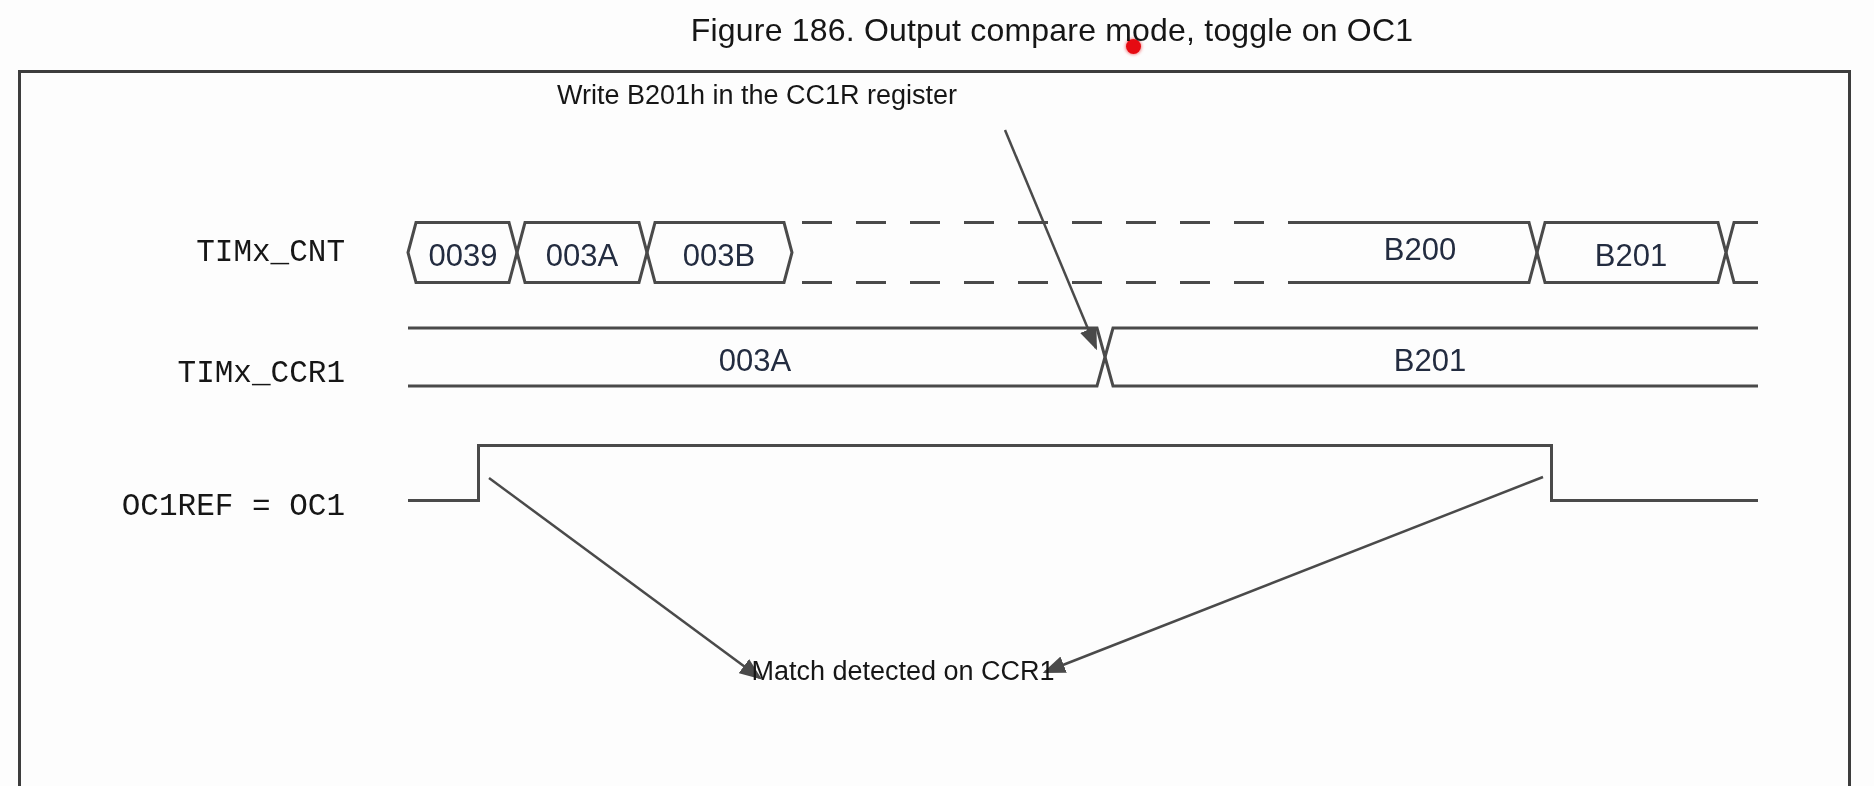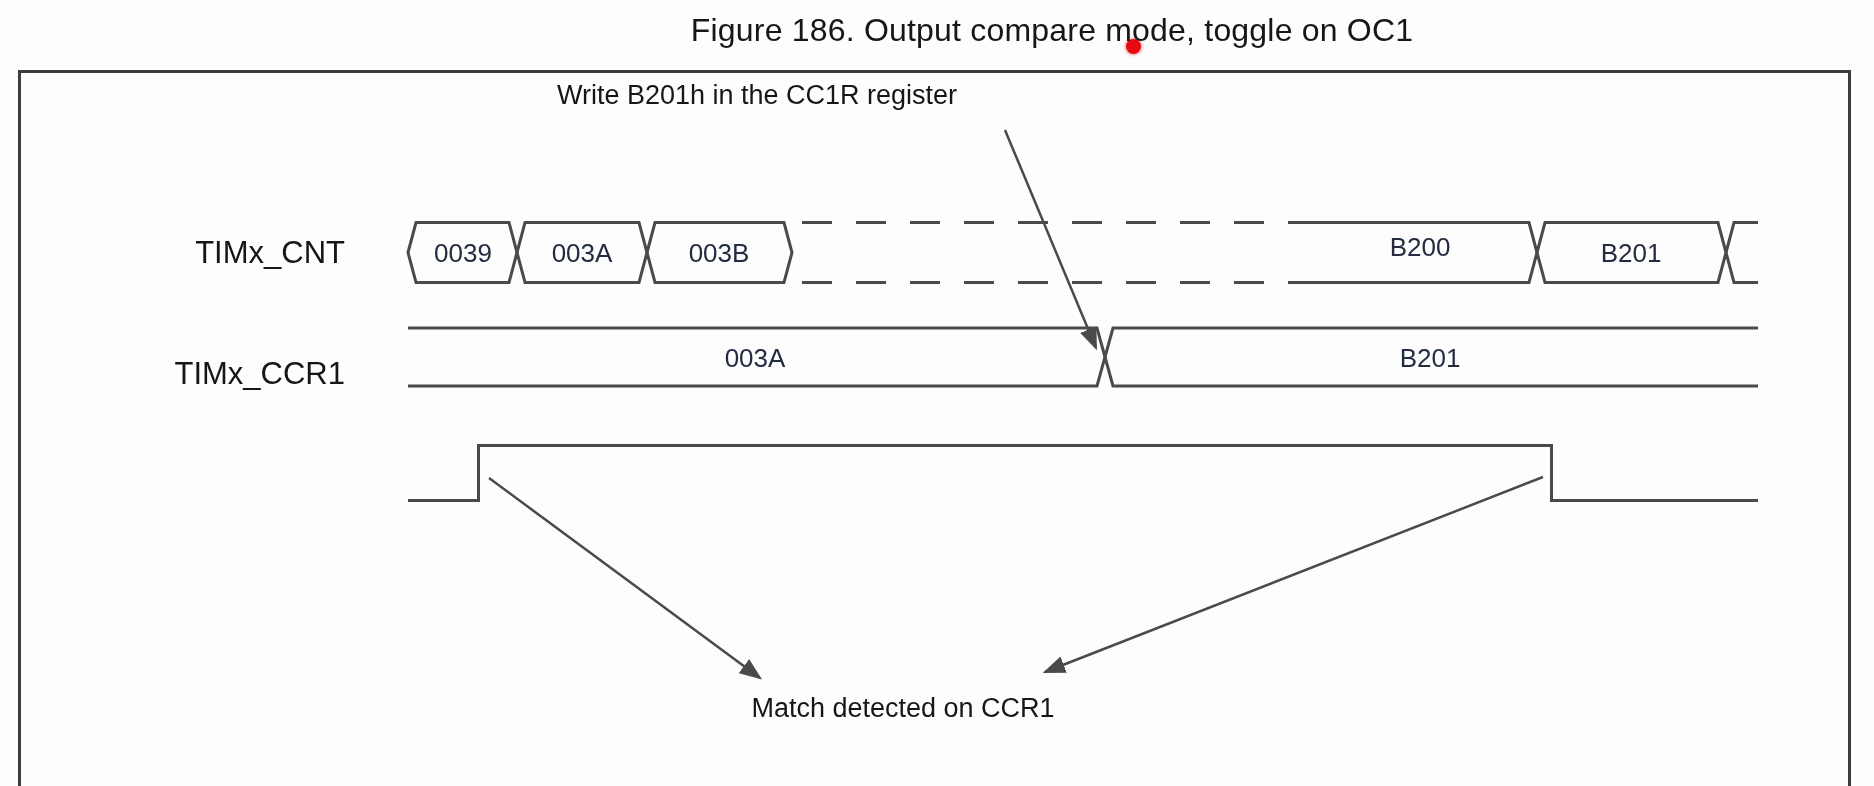--- a/index.html
+++ b/index.html
@@ -30,29 +30,29 @@
     box-sizing: border-box;
   }
   .wave-svg { position: absolute; left: 0; top: 0; z-index: 1; }
   .wave { fill: none; stroke: var(--line, #4a4a4a); stroke-width: 3; stroke-linejoin: miter; }
   .wave.dashed { stroke-dasharray: 30 24; }
   .ann-line { fill: none; stroke: var(--line, #4a4a4a); stroke-width: 2.5; }
   .arrow-head { fill: var(--line, #4a4a4a); }
   .txt { position: absolute; z-index: 2; white-space: nowrap; }
   .sig-label {
     left: 95px; width: 250px; text-align: right;
-    font-size: 31px; color: var(--text, #161616);
+    font-size: 31px; color: var(--text, #161616); font-family: Liberation Mono, monospace;
   }
   .val {
     transform: translateX(-50%);
-    font-size: 26px; color: var(--value-text, #232c40);
+    font-size: 31px; color: var(--value-text, #232c40);
   }
   .annotation { font-size: 27px; color: var(--text, #161616); }
   .write-ann { left: 757px; top: 80px; transform: translateX(-50%); }
-  .match-ann { left: 903px; top: 690px; transform: translateX(-50%); text-align: left; line-height: 37px; }
+  .match-ann { left: 903px; top: 653px; transform: translateX(-50%); text-align: left; line-height: 37px; }
 </style>
 </head>
 <body>
 
 <div class="page">
 
   <div class="title txt">Figure 186. Output compare mode, toggle on OC1</div>
   <span class="cursor-dot"></span>
 
   <div class="frame"></div>
@@ -85,20 +85,21 @@
       <line class="ann-line" marker-end="url(#arrow)" x1="1005" y1="130" x2="1096" y2="348"></line>
       <line class="ann-line" marker-end="url(#arrow)" x1="489" y1="478" x2="760" y2="678"></line>
       <line class="ann-line" marker-end="url(#arrow)" x1="1543" y1="477" x2="1045" y2="672"></line>
     </g>
   </svg>
 
   <div class="txt annotation write-ann">Write B201h in the CC1R register</div>
 
   <div class="txt sig-label" style="top:235px">TIMx_CNT</div>
   <div class="txt sig-label" style="top:356px">TIMx_CCR1</div>
+  <div class="txt sig-label" style="top:489px">OC1REF = OC1</div>
 
   <div class="txt val" style="left:463px;top:238px">0039</div>
   <div class="txt val" style="left:582px;top:238px">003A</div>
   <div class="txt val" style="left:719px;top:238px">003B</div>
   <div class="txt val" style="left:1420px;top:232px">B200</div>
   <div class="txt val" style="left:1631px;top:238px">B201</div>
 
   <div class="txt val" style="left:755px;top:343px">003A</div>
   <div class="txt val" style="left:1430px;top:343px">B201</div>
 

